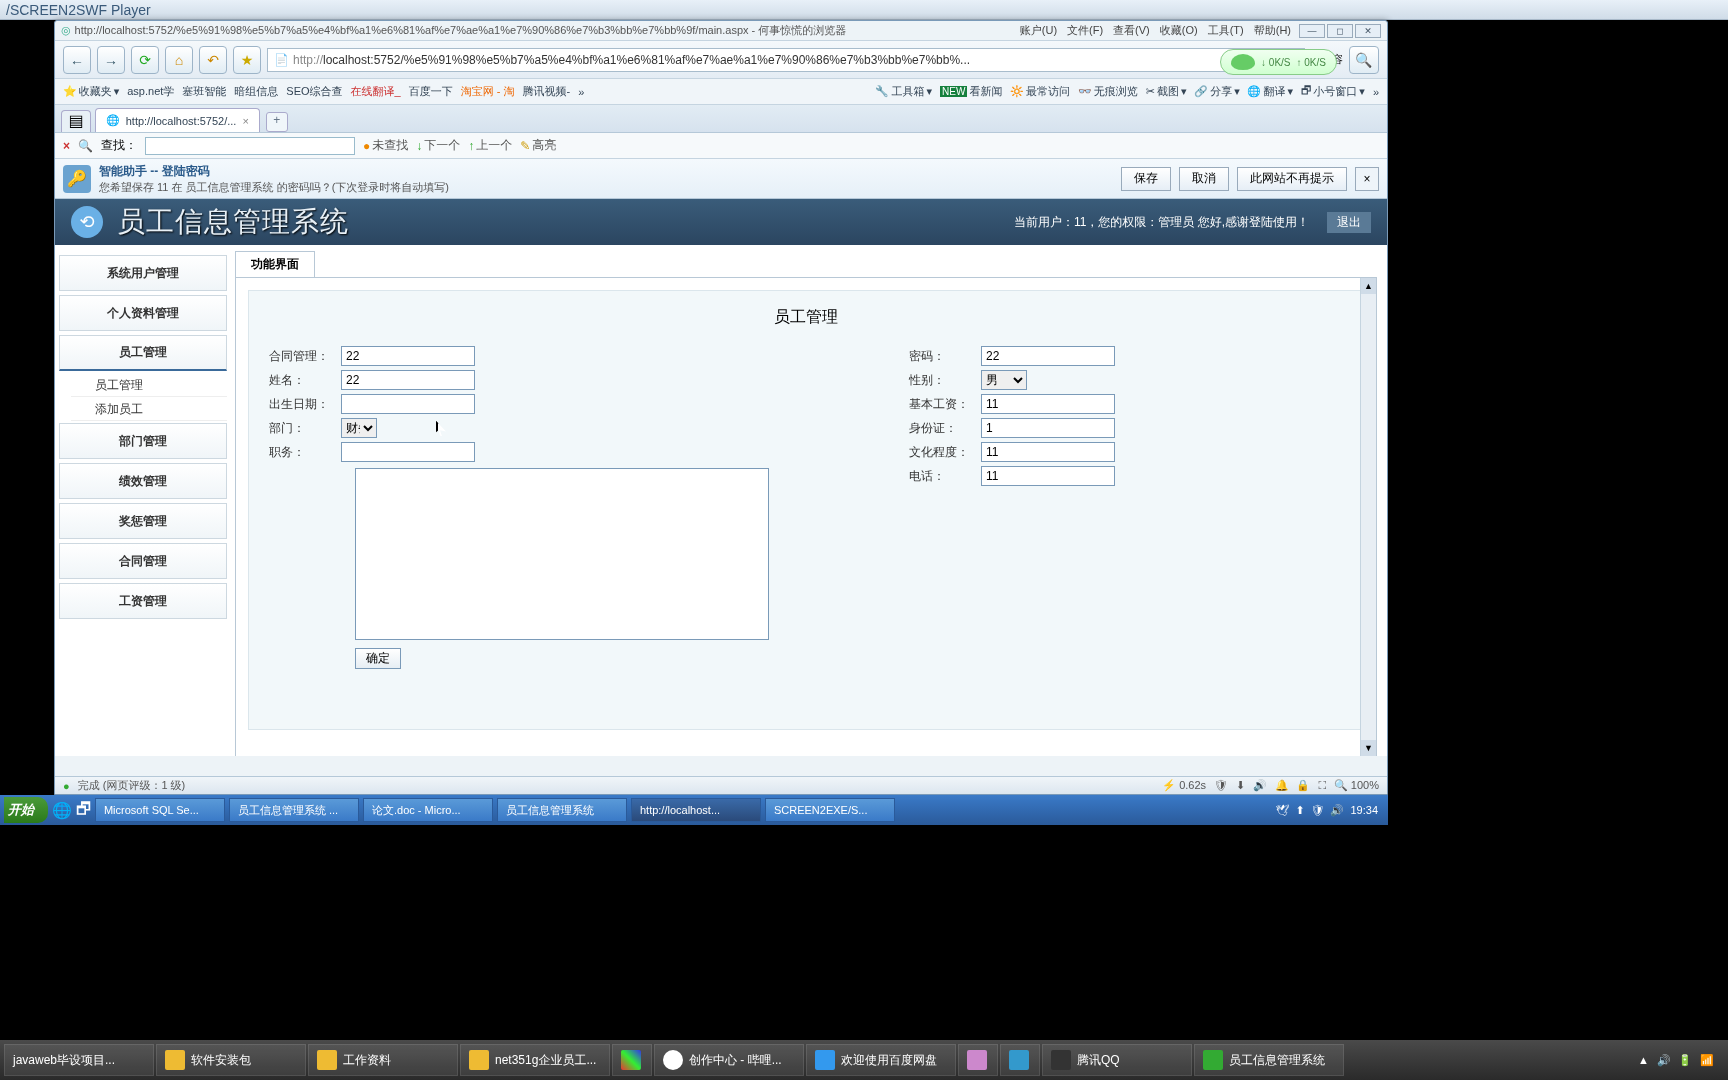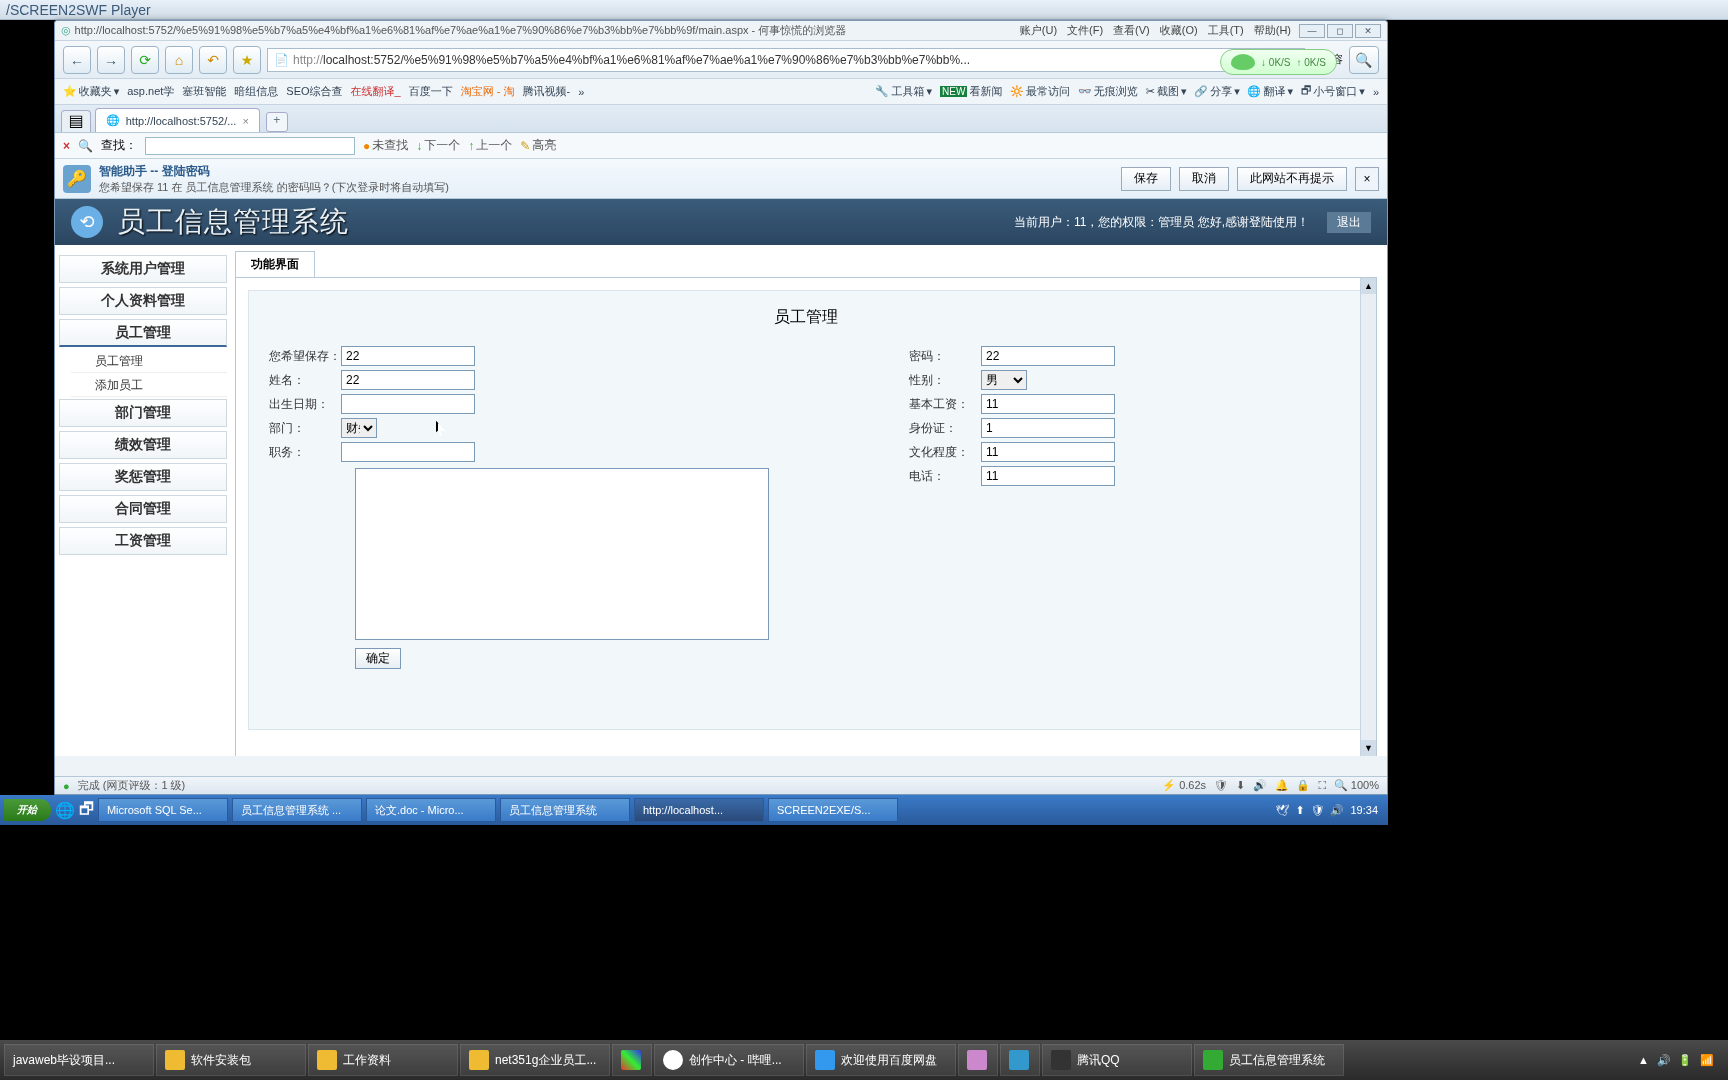--- a/index.html
+++ b/index.html
@@ -49,21 +49,21 @@
 .app { background: #fff; height: calc(100% - 198px - 18px); overflow: hidden; position: relative; }
 .app-header { height: 46px; background: linear-gradient(#3a5c7a,#2b4560); display: flex; align-items: center; padding: 0 16px; color: #fff; }
 .app-logo { width: 32px; height: 32px; background: #6ab0e6; border-radius: 50%; margin-right: 14px; display: flex; align-items: center; justify-content: center; }
 .app-logo::after { content: "⟲"; font-size: 18px; }
 .app-title { font-family: "KaiTi","STKaiti",serif; font-size: 28px; color: #e8f0f6; text-shadow: 1px 1px 2px #000; letter-spacing: 1px; }
 .app-user { margin-left: auto; font-size: 12px; }
 .logout { background: #5a7a96; padding: 2px 10px; margin-left: 18px; font-size: 12px; }
 
 .app-body { display: flex; height: calc(100% - 46px); }
 .sidebar { width: 180px; padding: 10px 0 0 0; }
-.side-item { margin: 0 8px 4px 4px; border: 1px solid #cdd8e0; background: linear-gradient(#fff,#f0f5f8); height: 28px; display: flex; align-items: center; justify-content: center; font-size: 14px; font-weight: bold; color: #333; cursor: pointer; }
+.side-item { margin: 0 8px 4px 4px; border: 1px solid #cdd8e0; background: linear-gradient(#fff,#f0f5f8); height: 36px; display: flex; align-items: center; justify-content: center; font-size: 12px; font-weight: bold; color: #333; cursor: pointer; }
 .side-sub { margin: 0 8px 2px 16px; height: 22px; display: flex; align-items: center; padding-left: 24px; font-size: 12px; color: #333; cursor: pointer; background: #fff; border-bottom: 1px solid #eee; }
 .side-item.active { border-bottom: 2px solid #3a6a9a; }
 
 .main { flex: 1; padding: 6px 10px 0 0; }
 .tabbar { display: flex; height: 26px; }
 .ptab { width: 80px; border: 1px solid #b8c8d6; border-bottom: none; background: #fff; text-align: center; font-size: 12px; line-height: 25px; font-weight: bold; }
 .panel { border: 1px solid #b8c8d6; background: #fff; height: 480px; position: relative; padding: 12px; overflow-y: auto; }
 .panel-inner { border: 1px solid #dbe6ec; background: #f2f8fa; padding: 10px 20px; min-height: 440px; }
 .form-title { text-align: center; font-size: 16px; padding: 6px 0 18px; font-family: SimSun; }
 .form-cols { display: flex; gap: 140px; }
@@ -80,21 +80,21 @@
 .submit-row button { padding: 1px 10px; border: 1px solid #7a9ab8; background: linear-gradient(#fff,#e6eef4); font-size: 12px; }
 .vscroll { position: absolute; right: 0; top: 0; width: 16px; height: 100%; background: #e8eef4; border-left: 1px solid #c5d4e0; }
 .vscroll .up, .vscroll .dn { height: 16px; background: #d0dce8; text-align: center; font-size: 9px; line-height: 16px; }
 .vscroll .dn { position: absolute; bottom: 0; width: 100%; }
 
 .statusbar { position: absolute; bottom: 0; left: 0; right: 0; height: 18px; background: linear-gradient(#f0f5f9,#dce6ef); border-top: 1px solid #b5c8d8; display: flex; align-items: center; font-size: 11px; color: #555; padding: 0 8px; gap: 8px; }
 .statusbar .sp { flex: 1; }
 
 
 .taskbar1 { position: absolute; left: 0; top: 795px; width: 1388px; height: 30px; background: linear-gradient(#3a7ac8,#2a5a9a); display: flex; align-items: center; padding: 0 4px; gap: 4px; }
-.start { background: linear-gradient(#4a9a3a,#2a7a1a); color: #fff; font-size: 10px; font-style: italic; font-weight: bold; padding: 4px 14px 4px 13px; border-radius: 0 10px 10px 0; }
+.start { background: linear-gradient(#4a9a3a,#2a7a1a); color: #fff; font-size: 13px; font-style: italic; font-weight: bold; padding: 4px 14px 4px 4px; border-radius: 0 10px 10px 0; }
 .tb-item { height: 24px; background: linear-gradient(#5a9ad8,#3a7ac8); border: 1px solid #2a5a9a; color: #fff; font-size: 11px; padding: 0 8px; display: flex; align-items: center; gap: 4px; min-width: 130px; }
 .tb-item.active { background: linear-gradient(#3a6aa8,#2a4a7a); }
 .tray { margin-left: auto; color: #fff; font-size: 11px; display: flex; gap: 6px; align-items: center; padding-right: 6px; }
 
 .taskbar2 { position: absolute; left: 0; bottom: 0; width: 1728px; height: 40px; background: linear-gradient(#4a4a4a,#2a2a2a); display: flex; align-items: center; padding: 0 4px; gap: 2px; }
 .tb2-item { height: 32px; min-width: 150px; background: rgba(255,255,255,.08); border: 1px solid rgba(255,255,255,.1); color: #fff; font-size: 12px; display: flex; align-items: center; gap: 6px; padding: 0 8px; }
 .tb2-ico { width: 20px; height: 20px; background: #888; border-radius: 2px; }
 .tb2-item.gl { min-width: 40px; }
 .tray2 { margin-left: auto; color: #fff; font-size: 11px; display: flex; gap: 8px; align-items: center; padding-right: 10px; }
 
@@ -256,21 +256,21 @@
       <div class="main">
         <div class="tabbar">
             <div class="ptab">功能界面</div>
           </div>
         <div class="panel">
           <div class="panel-inner">
             <div class="form-title">员工管理</div>
             <div class="form-cols">
               <div class="fcol">
                 <div class="frow">
-                    <label>您希望保存：</label>
+                    <label>合同管理：</label>
                     <input type="text" value="22" style="">
                   </div>
                 <div class="frow">
                     <label>姓名：</label>
                     <input type="text" value="22" style="">
                   </div>
                 <div class="frow">
                     <label>出生日期：</label>
                     <input type="text" value="" style="">
                   </div>

